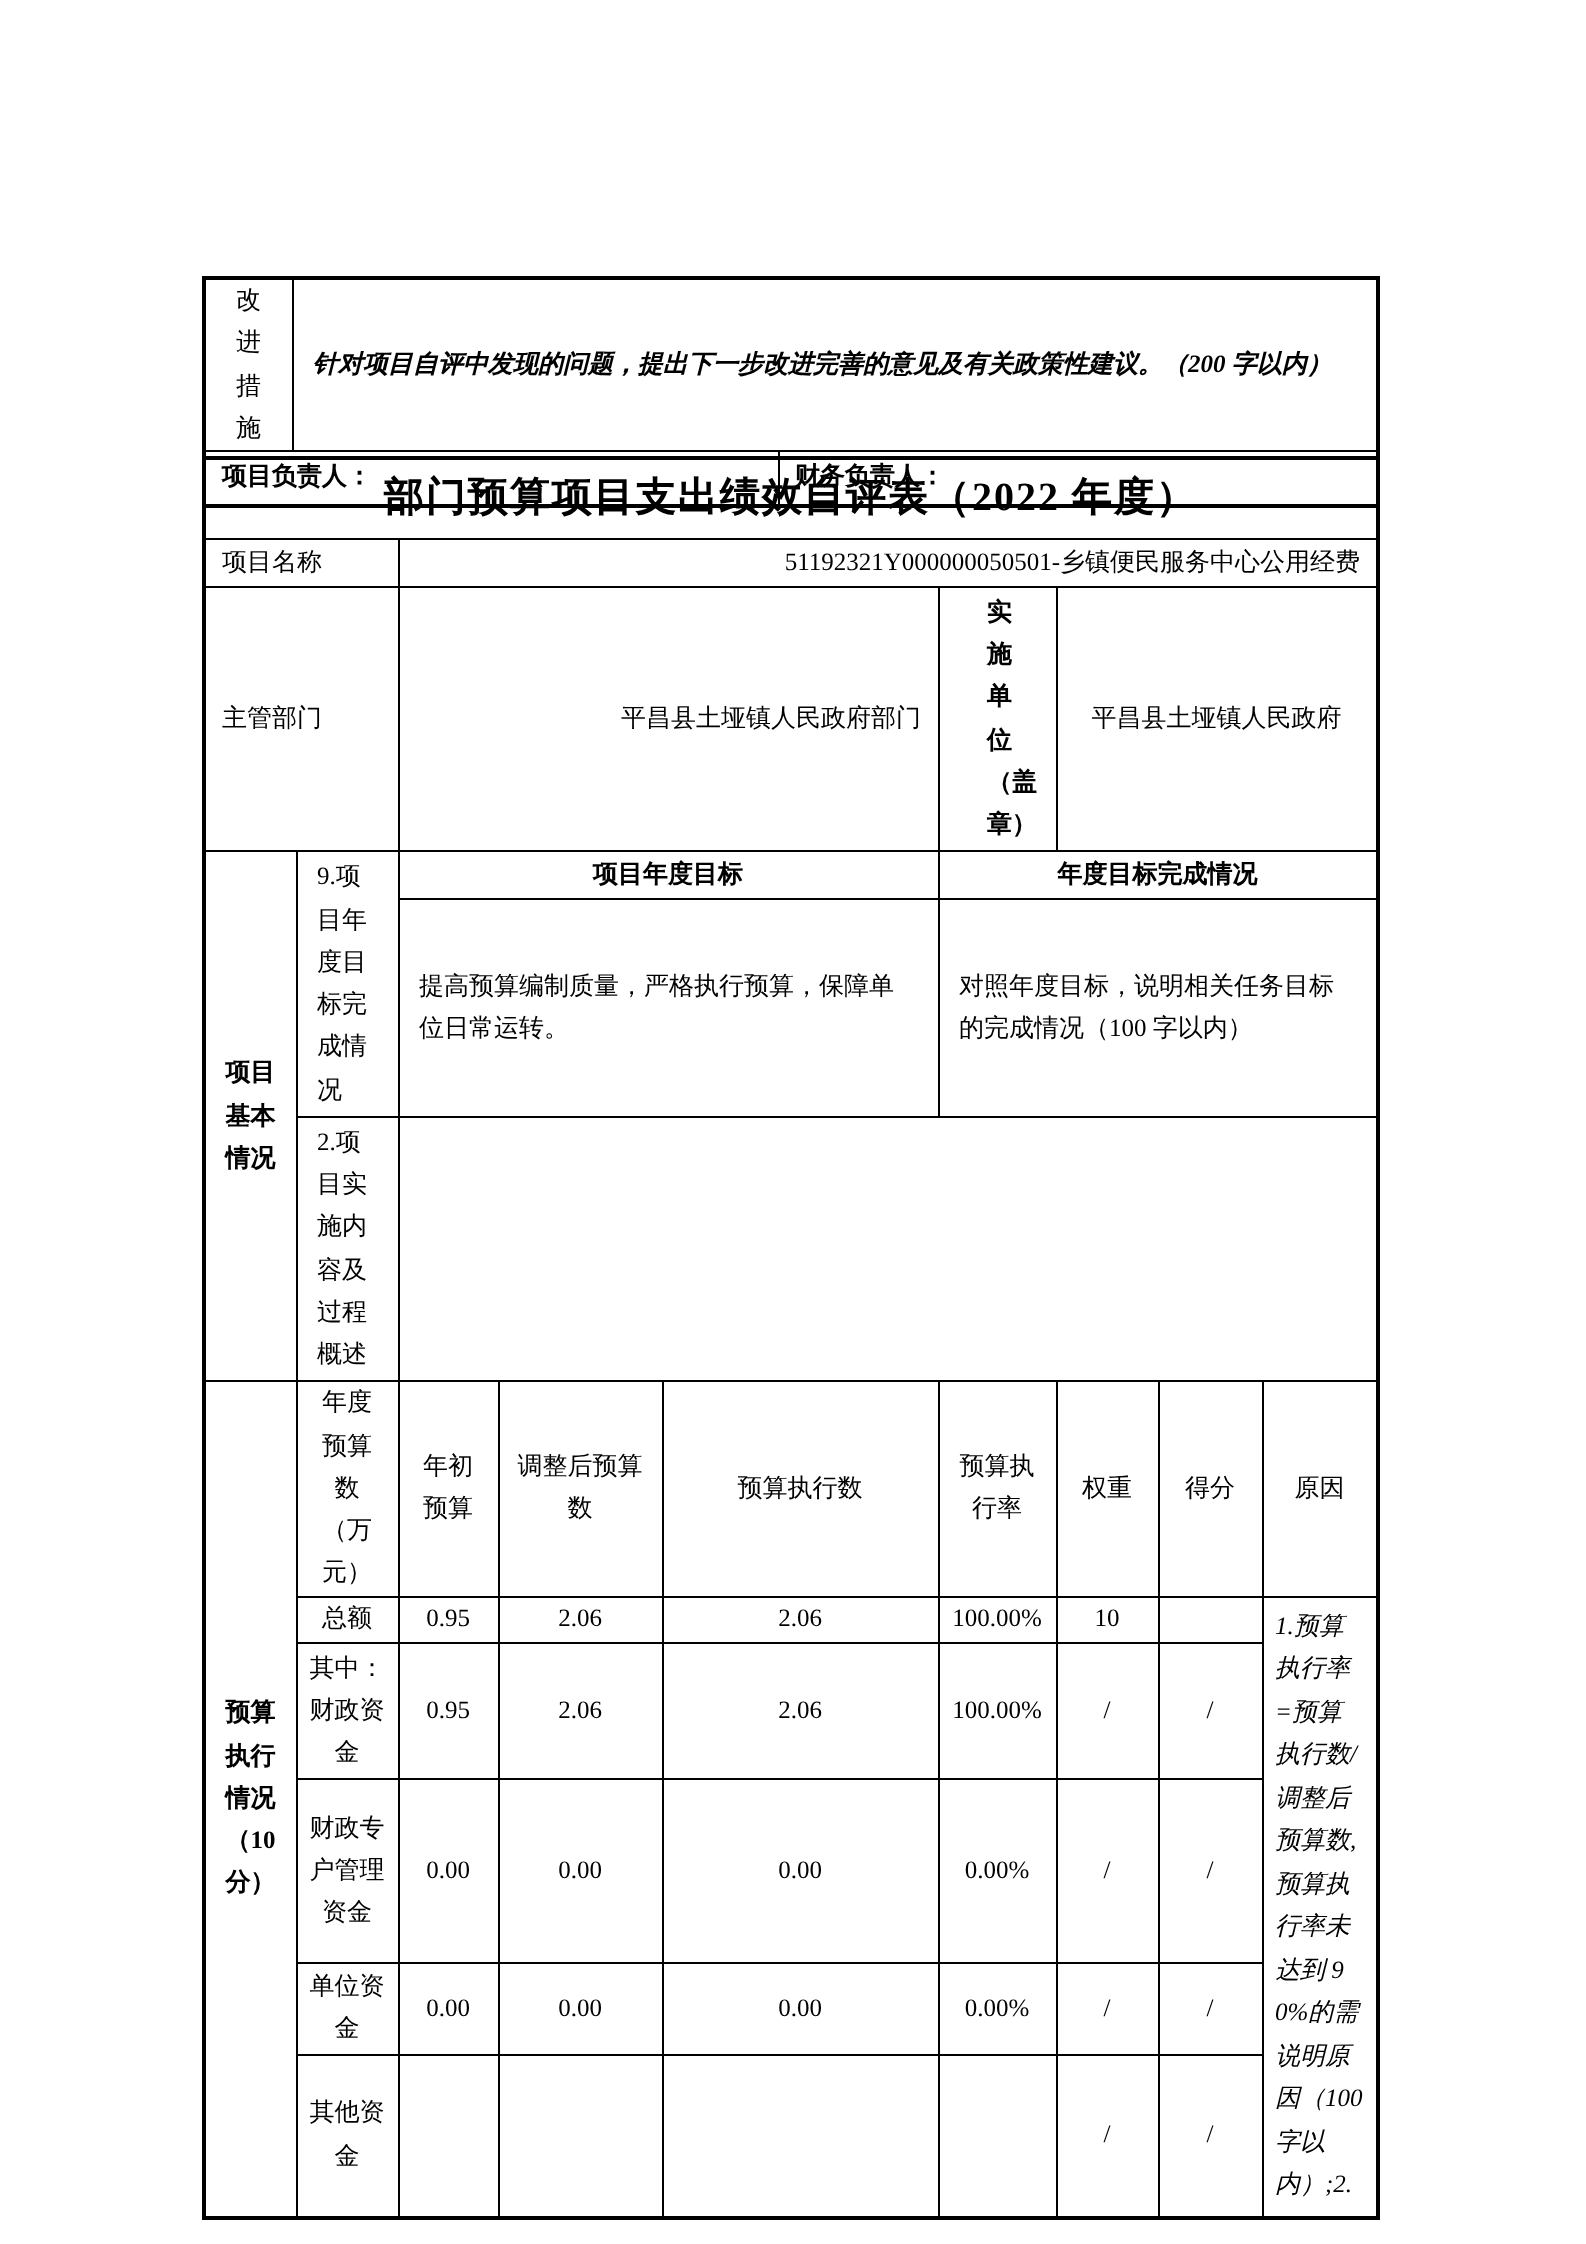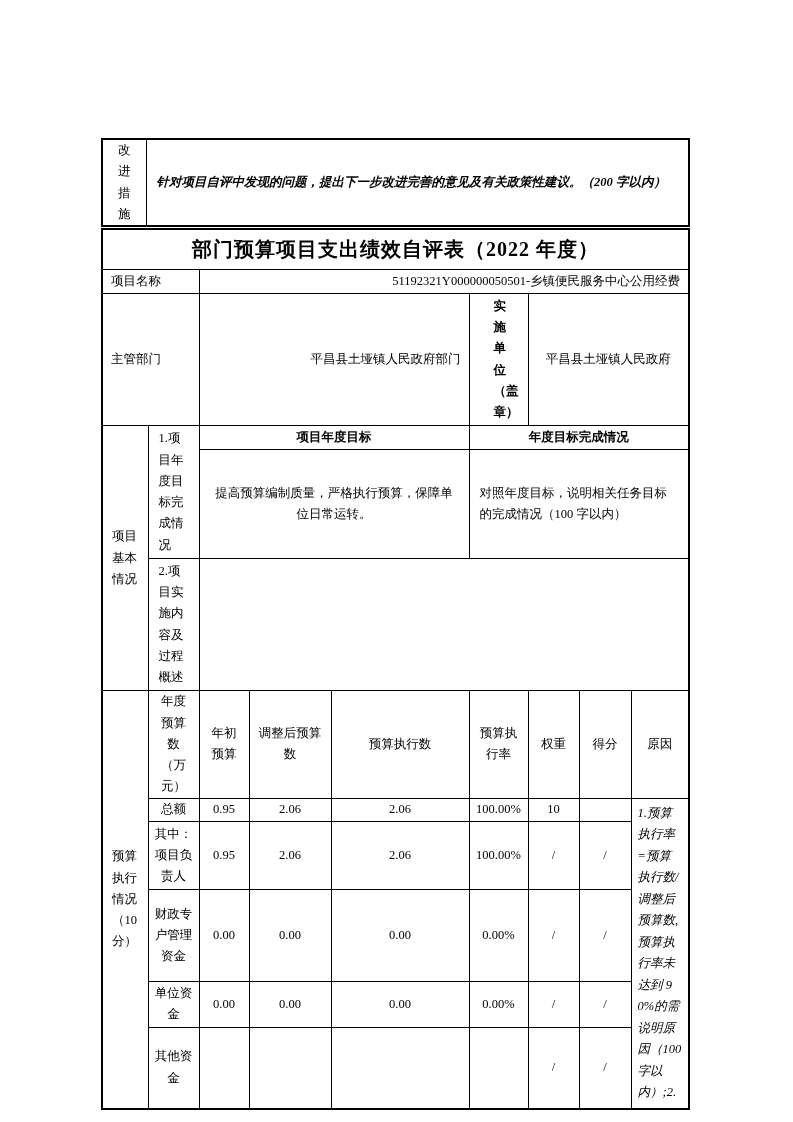--- a/index.html
+++ b/index.html
@@ -33,26 +33,26 @@
   .r-bhdr    { height: 88px; }
   .r-total   { height: 22px; }
   .r-fiscal  { height: 58px; }
   .r-special { height: 87px; }
   .r-unit    { height: 43px; }
   .r-other   { height: 77px; }
 
   .title-cell { text-align: center; font-weight: bold; font-size: 20px; letter-spacing: 1px; vertical-align: middle; }
   .lbl-left  { padding: 1px 8px; text-align: left; }
   .val-left  { padding: 1px 8px; text-align: right; }
-  .vstack    { word-break: break-all; padding: 0 9px; }
+  .vstack    { text-align: center; word-break: break-all; padding: 0 9px; font-weight: bold; }
   .sub-lbl   { text-align: left; word-break: break-all; padding: 2px 10px; vertical-align: middle; }
   .hdr-c     { text-align: center; font-weight: bold; }
   .impl-lbl  { padding: 2px 24px; font-weight: bold; text-align: left; word-break: break-all; }
   .val-c     { text-align: center; }
-  .goal-txt  { padding: 4px 10px; text-align: center; vertical-align: middle; margin-left: 15px; }
+  .goal-txt  { padding: 4px 10px; text-align: left; vertical-align: middle; margin-left: 15px; }
   .goal-req  { padding: 4px 10px; text-align: left; vertical-align: middle; font-weight: normal; }
   .bud-hdr   { text-align: center; word-break: break-all; padding: 0 8px; }
   .bud-lbl   { text-align: center; word-break: break-all; padding: 0 4px; }
   .num       { text-align: center; }
   .reason    { font-style: italic; text-align: left; word-break: break-all; padding: 4px 6px; vertical-align: top; line-height: 1.72; }
 
   .page-num { position: absolute; left: 0; top: 1022px; width: 793px; text-align: center; font-size: 12.5px; }
 </style>
 </head>
 <body>
@@ -62,20 +62,24 @@
   <table class="tbl-improve">
     <colgroup>
         <col style="width:44px">
         <col style="width:243px">
         <col style="width:300px">
       </colgroup>
     <tbody>
         <tr class="r-imp1">
       <td class="lbl">改进措施</td>
       <td class="content" colspan="2">针对项目自评中发现的问题，提出下一步改进完善的意见及有关政策性建议。（200 字以内）</td>
+    </tr>
+    <tr class="r-imp2">
+      <td class="lead" colspan="2">项目负责人：</td>
+      <td class="lead">财务负责人：</td>
     </tr>
   </tbody>
     </table>
 
   <table class="tbl-main">
     <colgroup>
       <col style="width:46px">
         <col style="width:51px">
         <col style="width:50px">
       <col style="width:82px">
@@ -98,21 +102,21 @@
 
     <tr class="r-dept">
       <td class="lbl-left" colspan="2">主管部门</td>
       <td class="val-left" colspan="3">平昌县土垭镇人民政府部门</td>
       <td class="impl-lbl">实施单位（盖章）</td>
       <td class="val-c" colspan="3">平昌县土垭镇人民政府</td>
     </tr>
 
     <tr class="r-goalhdr">
       <td class="vstack" rowspan="3">项目基本情况</td>
-      <td class="sub-lbl" rowspan="2">1.项目年度目标完成情况</td>
+      <td class="sub-lbl" rowspan="2">9.项目年度目标完成情况</td>
       <td class="hdr-c" colspan="3">项目年度目标</td>
       <td class="hdr-c" colspan="4">年度目标完成情况</td>
     </tr>
 
     <tr class="r-goal">
       <td class="goal-txt" colspan="3">提高预算编制质量，严格执行预算，保障单位日常运转。</td>
       <td class="goal-req" colspan="4">对照年度目标，说明相关任务目标的完成情况（100 字以内）</td>
     </tr>
 
     <tr class="r-impl">
@@ -137,21 +141,21 @@
       <td class="num">0.95</td>
       <td class="num">2.06</td>
       <td class="num">2.06</td>
       <td class="num">100.00%</td>
       <td class="num">10</td>
       <td class="num"></td>
       <td class="reason" rowspan="5">1.预算执行率=预算执行数/调整后预算数,预算执行率未达到 90%的需说明原因（100 字以内）;2.</td>
     </tr>
 
     <tr class="r-fiscal">
-      <td class="bud-lbl">其中：项目负责人</td>
+      <td class="bud-lbl">其中：财政资金</td>
       <td class="num">0.95</td>
       <td class="num">2.06</td>
       <td class="num">2.06</td>
       <td class="num">100.00%</td>
       <td class="num">/</td>
       <td class="num">/</td>
     </tr>
 
     <tr class="r-special">
       <td class="bud-lbl">财政专户管理资金</td>

